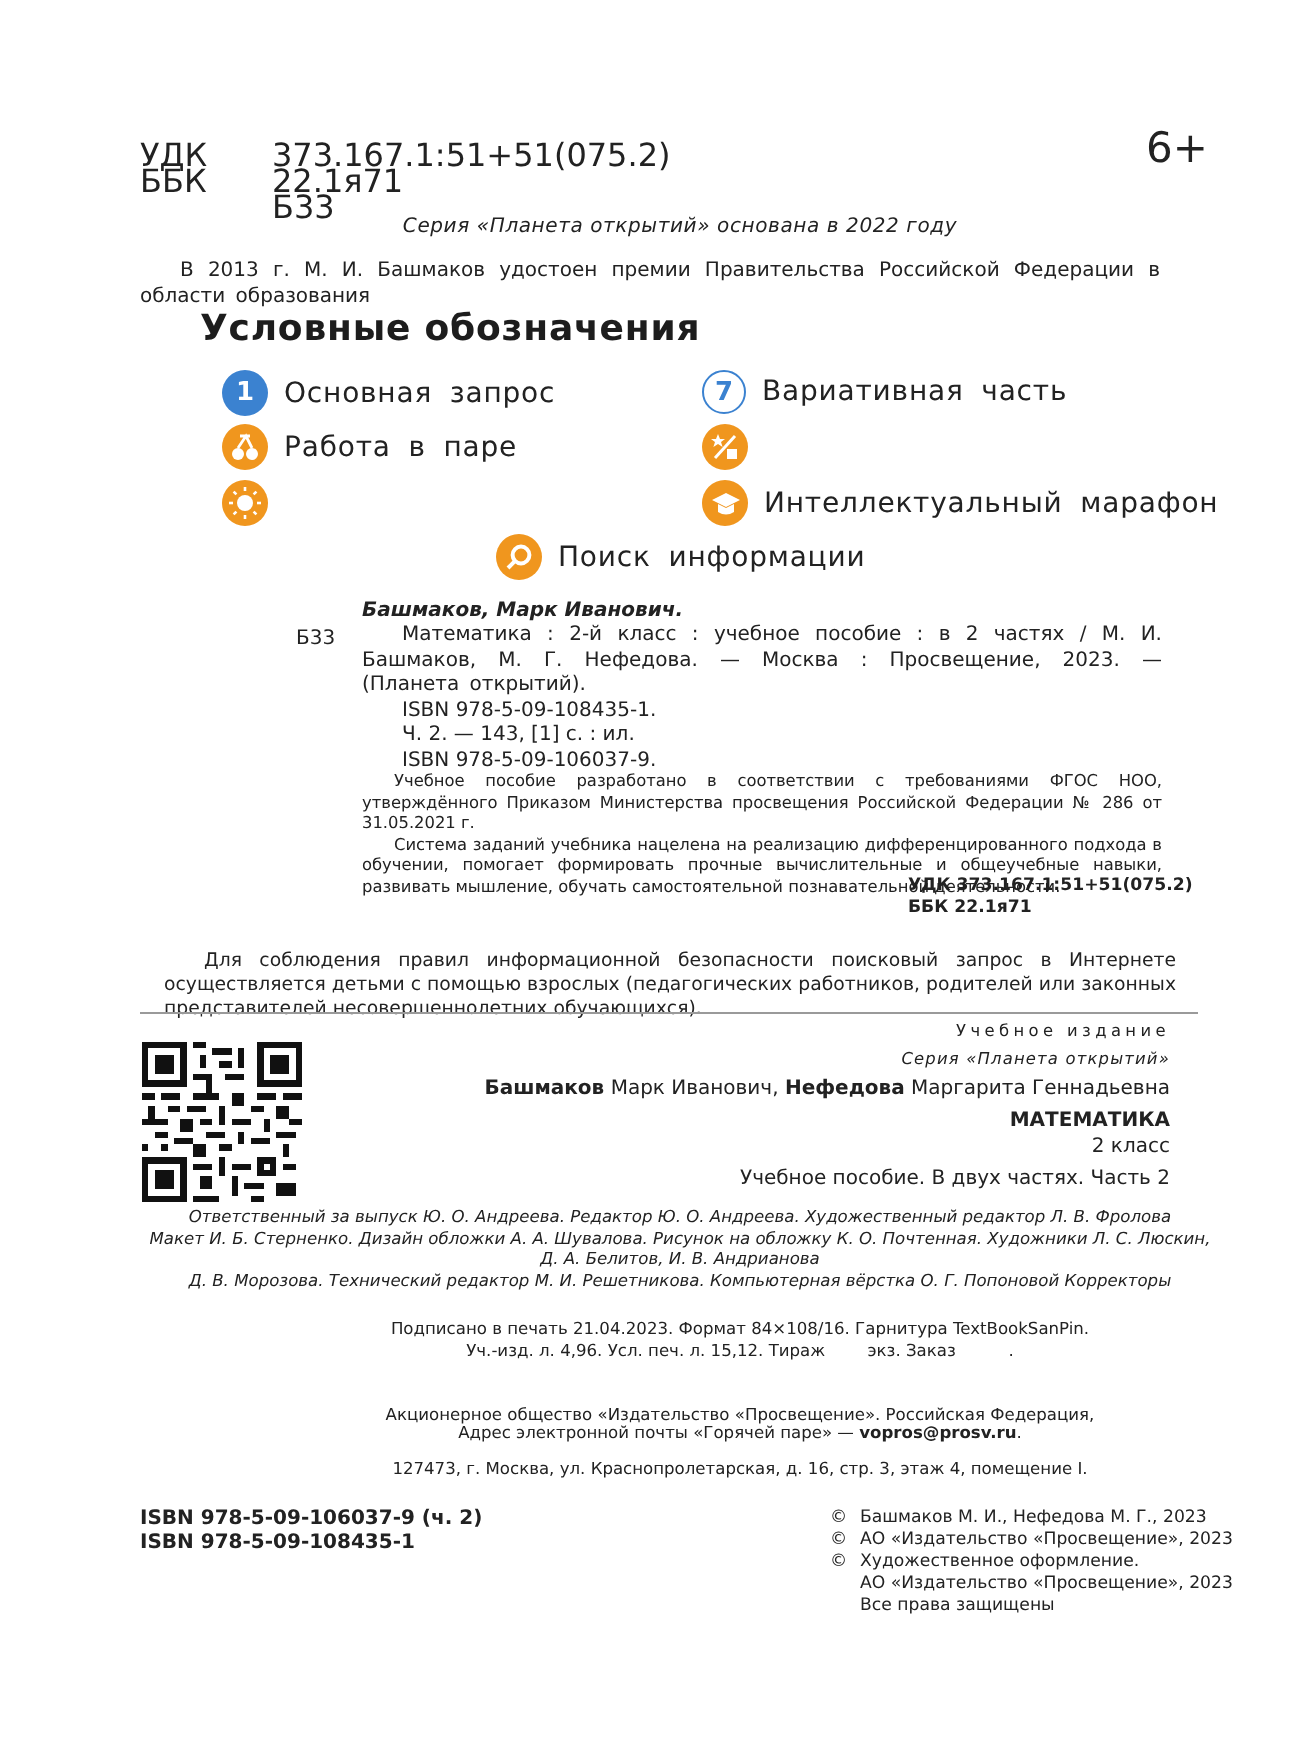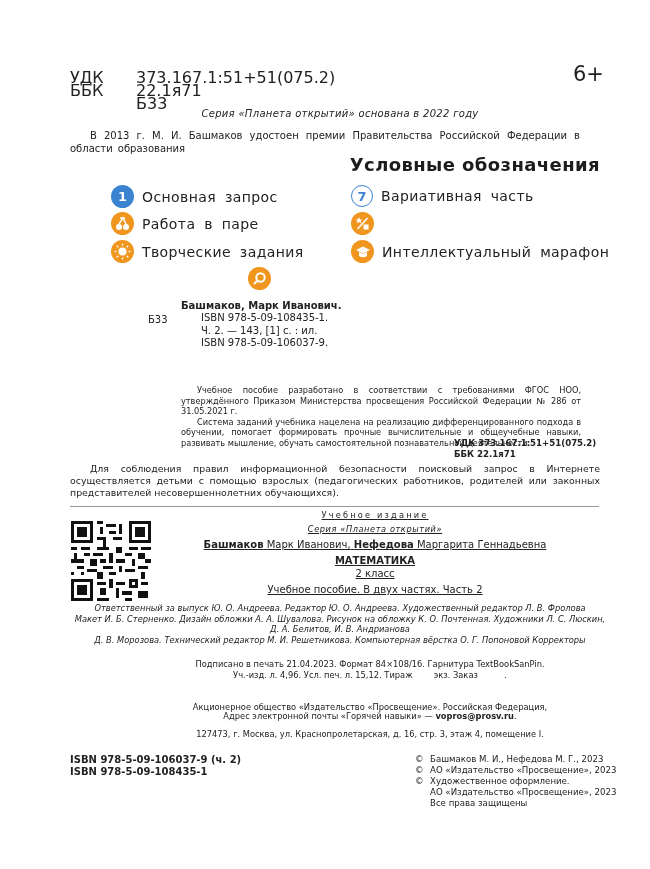--- a/index.html
+++ b/index.html
@@ -1,46 +1,46 @@
 <!DOCTYPE html>
 <html><head>
 <meta charset="utf-8">
 <style>
   html, body { margin:0; padding:0; background:#ffffff; }
   body { width:650px; height:869px; position:relative; overflow:hidden; font-family:"DejaVu Sans", sans-serif; color:#222; }
   .abs { position:absolute; }
-  .center { text-align:center;text-decoration:underline; }
+  .center { text-align:right; }
   .ital { font-style:italic; }
 
   .codes { left:70px; top:71px; }
   .codes .row { display:flex; font-size:16px; line-height:13px;gap:32px; }
   .codes .k { width:34px; }
   .age { left:573px; top:62px; font-size:21px; line-height:24px; color:#222; }
   .series { left:120px; width:440px; top:108px; font-size:10px; font-style:italic; text-align:center; letter-spacing:0.3px; }
   .award { left:70px; width:510px; top:130px; font-size:10px; line-height:12.5px; text-indent:20px; text-align:justify; word-spacing:2px; }
 
-  .legend-title { left:100px; width:500px; top:154px; text-align:right; font-size:18px; font-weight:bold; letter-spacing:0.4px; color:#1d1d1d; }
+  .legend-title { left:100px; width:500px; top:154px; text-align:left; font-size:18px; font-weight:bold; letter-spacing:0.4px; color:#1d1d1d; }
   .legend-item { display:flex; align-items:center; }
   .legend-item .lbl { font-size:14px; margin-left:8px; letter-spacing:0.4px; word-spacing:4px; color:#222; }
   .ic { width:23px; height:23px; border-radius:50%; display:flex; align-items:center; justify-content:center; flex:0 0 23px; }
   .ic.blue { background:#3b82d0; color:#fff; font-weight:bold; font-size:13px; }
   .ic.outline { background:#fff; border:1.5px solid #3b82d0; color:#3b82d0; font-weight:bold; font-size:13px; width:20px; height:20px; flex:0 0 20px; }
   .ic.orange { background:#f0961e; }
 
-  .card-head { left:181px; top:300px; font-size:10px; font-weight:bold; }
+  .card-head { left:181px; top:300px; font-size:10px; font-weight:bold;font-style:italic; }
   .card-code { left:148px; top:314px; font-size:10px; }
   .card-body { left:181px; width:400px; top:312px; font-size:10px; line-height:12.5px; }
   .card-body .p1 { text-indent:20px; text-align:justify; word-spacing:2px; }
   .card-body .sub { padding-left:20px; }
   .annot { left:181px; width:400px; top:385px; font-size:8.2px; line-height:10.5px; text-align:justify; }
   .annot p { margin:0; text-indent:16px; }
   .udk2 { left:454px; top:438px; font-size:8.6px; font-weight:bold; line-height:11px; }
 
   .safety { left:70px; width:530px; top:463px; font-size:9.4px; line-height:11.8px; text-align:justify; }
-  .safety p { margin:0; text-indent:20px; }
+  .safety p { margin:12px; text-indent:20px; }
 
   .hr { left:70px; width:529px; top:506px; height:1px; background:#9a9a9a; }
 
   .qr { left:71px; top:521px; width:80px; height:80px; }
 
   .imprint { left:165px; width:420px; }
   .impr-title { top:510px; font-size:8.2px; letter-spacing:2.2px; }
   .impr-series { top:524px; font-size:8.2px; font-style:italic; letter-spacing:0.6px; }
   .impr-authors { top:539px; font-size:10px; }
   .impr-book { top:555px; font-size:10px; font-weight:bold; }
@@ -121,44 +121,45 @@
           <path d="M8.5 14.5 V16.5"></path>
           <path d="M0.5 8.5 H2.5"></path>
           <path d="M14.5 8.5 H16.5"></path>
           <path d="M2.8 2.8 L4.2 4.2"></path>
           <path d="M12.8 12.8 L14.2 14.2"></path>
           <path d="M2.8 14.2 L4.2 12.8"></path>
           <path d="M12.8 4.2 L14.2 2.8"></path>
         </g>
       </svg>
   </span>
-  <span class="lbl">Творческие задания</span>
 </div>
 <div class="abs legend-item" style="left:351px; top:240px;">
   <span class="ic orange">
     <svg width="16" height="14" viewBox="0 0 16 14">
         <path d="M1 5 L8 1.5 L15 5 L8 8.5 Z" fill="#fff"></path>
         <path d="M4 7 V11 Q8 13.5 12 11 V7 L8 9 Z" fill="#fff"></path>
       </svg>
   </span>
   <span class="lbl">Интеллектуальный марафон</span>
 </div>
 
 <div class="abs legend-item" style="left:248px; top:267px;">
   <span class="ic orange">
     <svg width="15" height="15" viewBox="0 0 15 15">
         <circle cx="8.5" cy="6.5" r="4.2" fill="none" stroke="#fff" stroke-width="2"></circle>
         <path d="M5.3 9.7 L2 13" stroke="#fff" stroke-width="2"></path>
       </svg>
   </span>
+  <span class="lbl">Поиск информации</span>
 </div>
 
 <div class="abs card-head">Башмаков, Марк Иванович.</div>
 <div class="abs card-code">Б33</div>
 <div class="abs card-body">
+  <div class="p1">Математика : 2-й класс : учебное пособие : в 2 частях / М. И. Башмаков, М. Г. Нефедова. — Москва : Просвещение, 2023. — (Планета открытий).</div>
   <div class="sub">ISBN 978-5-09-108435-1.</div>
   <div class="sub">Ч. 2. — 143, [1] с. : ил.</div>
   <div class="sub">ISBN 978-5-09-106037-9.</div>
 </div>
 <div class="abs annot">
   <p>Учебное пособие разработано в соответствии с требованиями ФГОС НОО, утверждённого Приказом Министерства просвещения Российской Федерации № 286 от 31.05.2021 г.</p>
   <p>Система заданий учебника нацелена на реализацию дифференцированного подхода в обучении, помогает формировать прочные вычислительные и общеучебные навыки, развивать мышление, обучать самостоятельной познавательной деятельности.</p>
 </div>
 <div class="abs udk2">
   <div>УДК 373.167.1:51+51(075.2)</div>
@@ -258,21 +259,21 @@
 
 <div class="abs print">
   <p>Подписано в печать 21.04.2023. Формат 84×108/16. Гарнитура TextBookSanPin.</p>
   <p style="white-space:pre;">Уч.-изд. л. 4,96. Усл. печ. л. 15,12. Тираж        экз. Заказ          .</p>
 </div>
 <div class="abs pub">
   <p>Акционерное общество «Издательство «Просвещение». Российская Федерация,</p>
   <p>127473, г. Москва, ул. Краснопролетарская, д. 16, стр. 3, этаж 4, помещение I.</p>
 </div>
 <div class="abs email">
-  <span>Адрес электронной почты «Горячей навыки» —</span>
+  <span>Адрес электронной почты «Горячей паре» —</span>
   <b>vopros@prosv.ru</b><span>.</span>
 </div>
 
 <div class="abs isbn">
   <div>ISBN 978-5-09-106037-9 (ч. 2)</div>
   <div>ISBN 978-5-09-108435-1</div>
 </div>
 <div class="abs copy">
   <div class="r">
       <span class="s">©</span>

